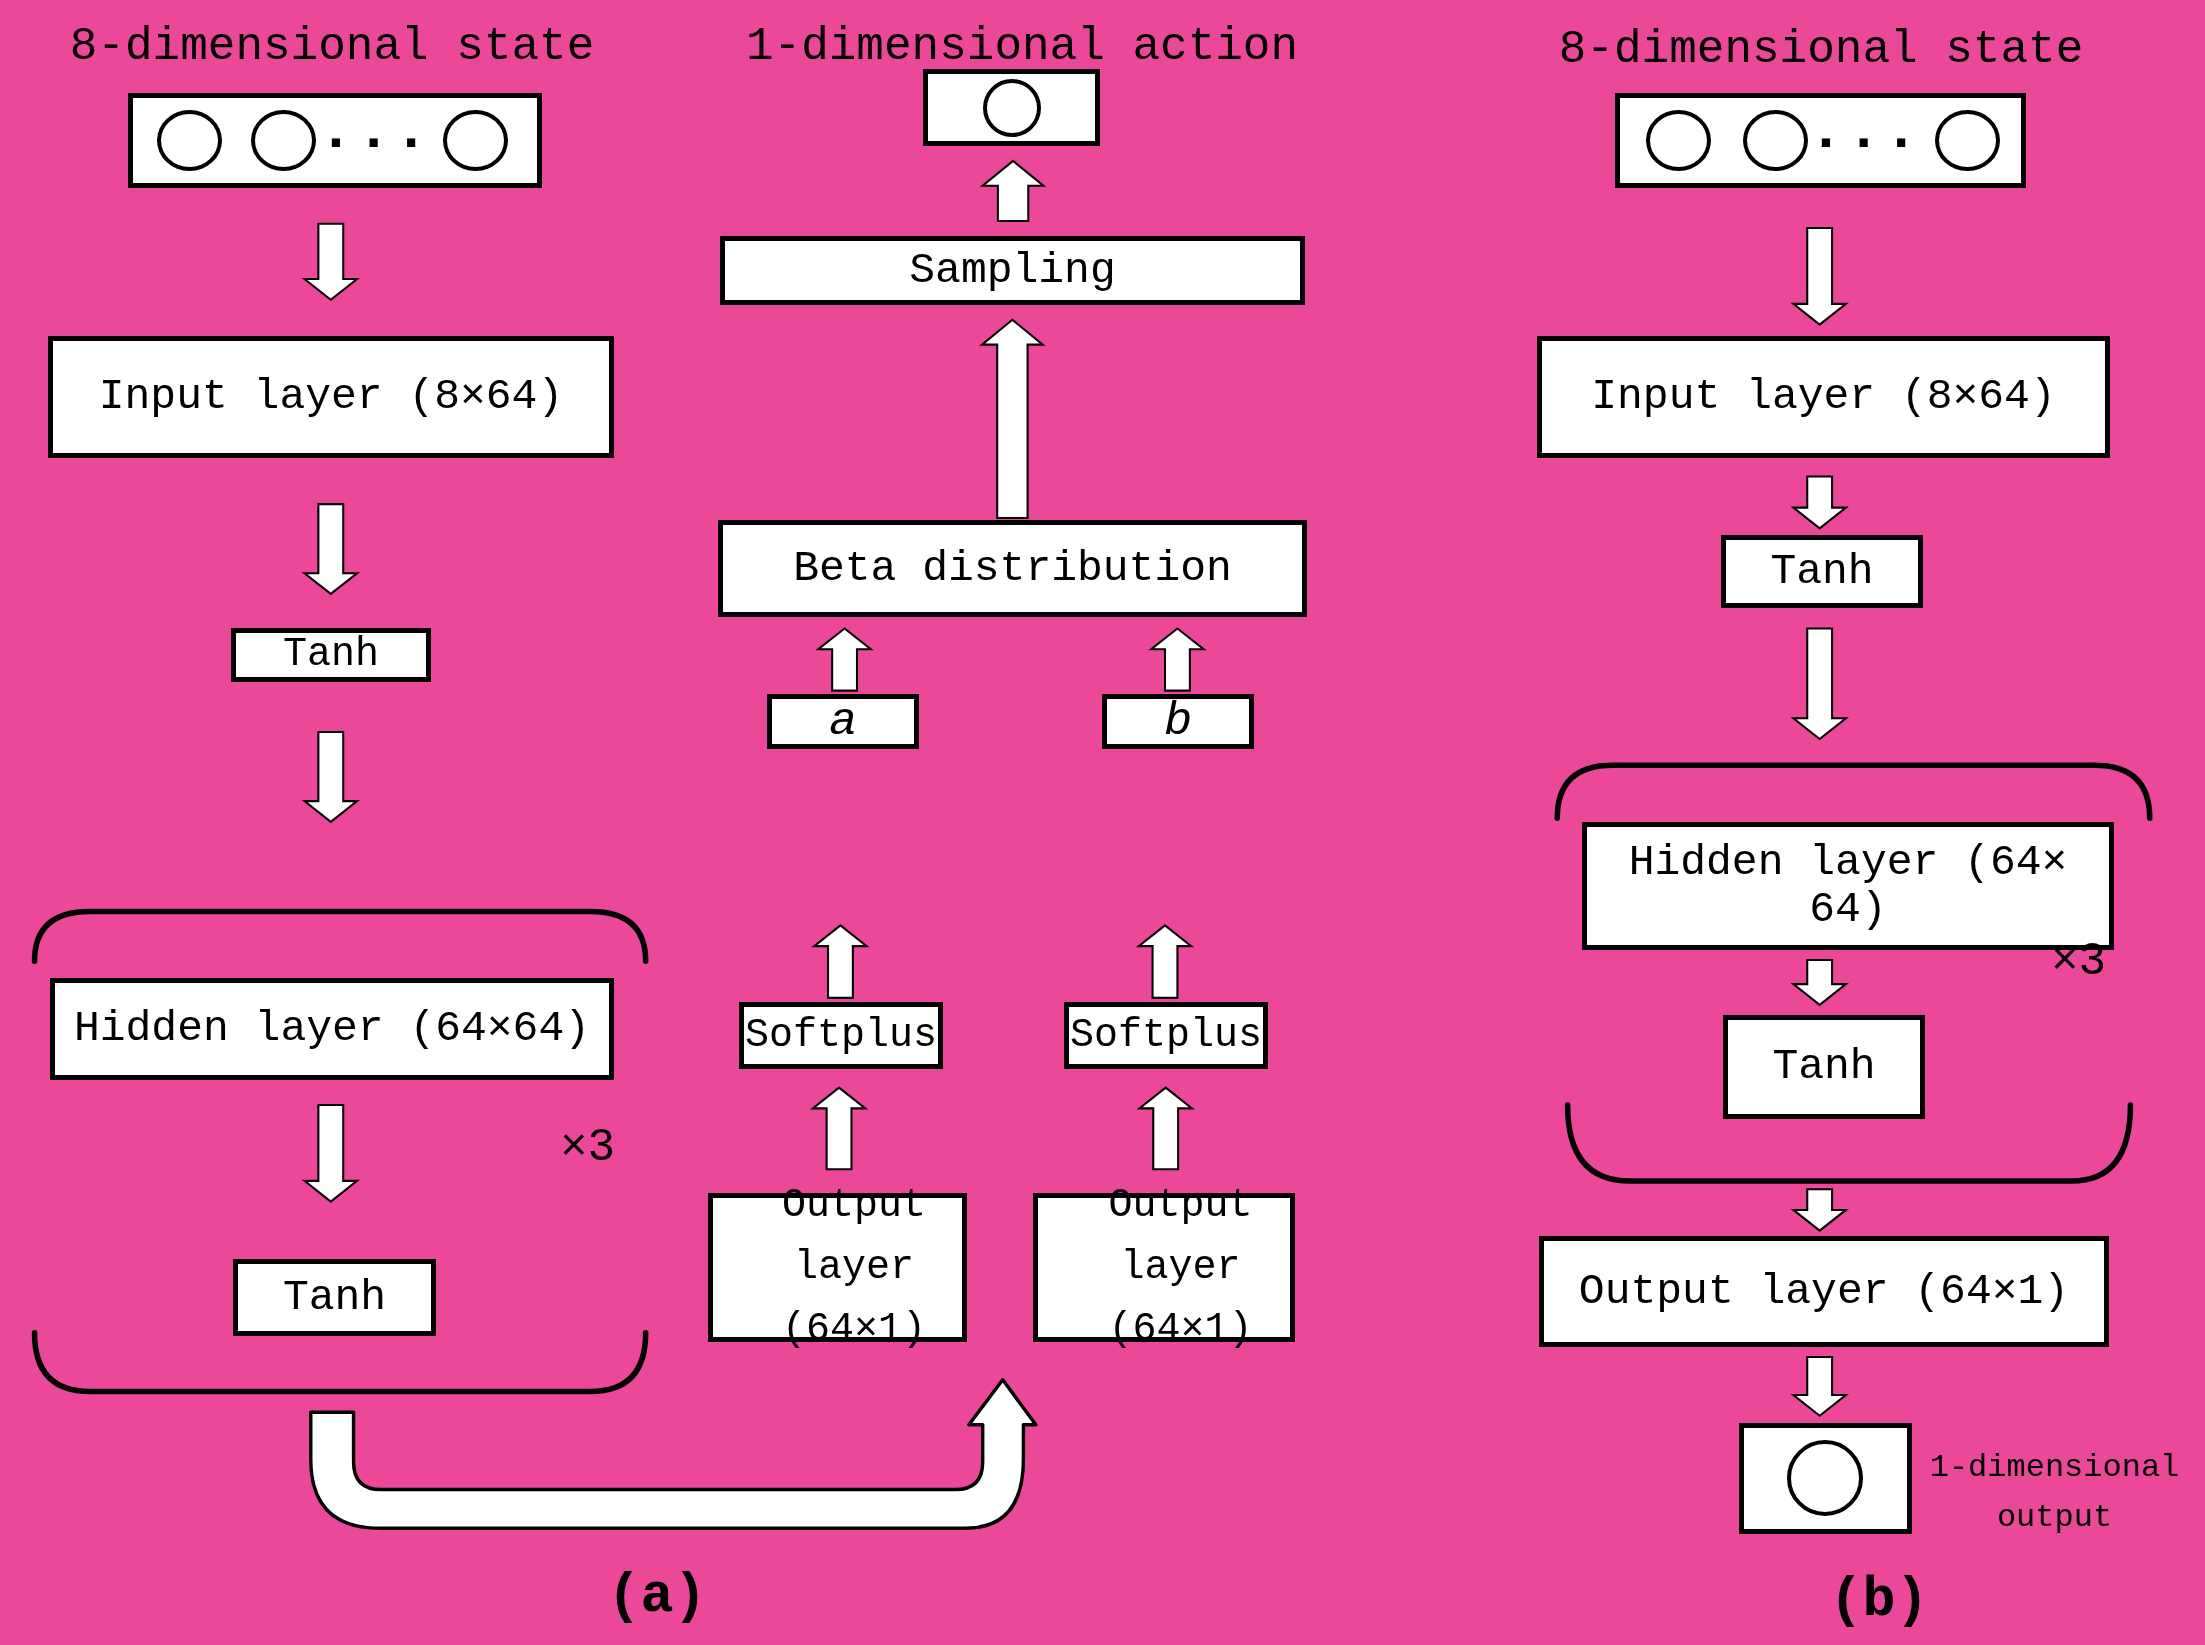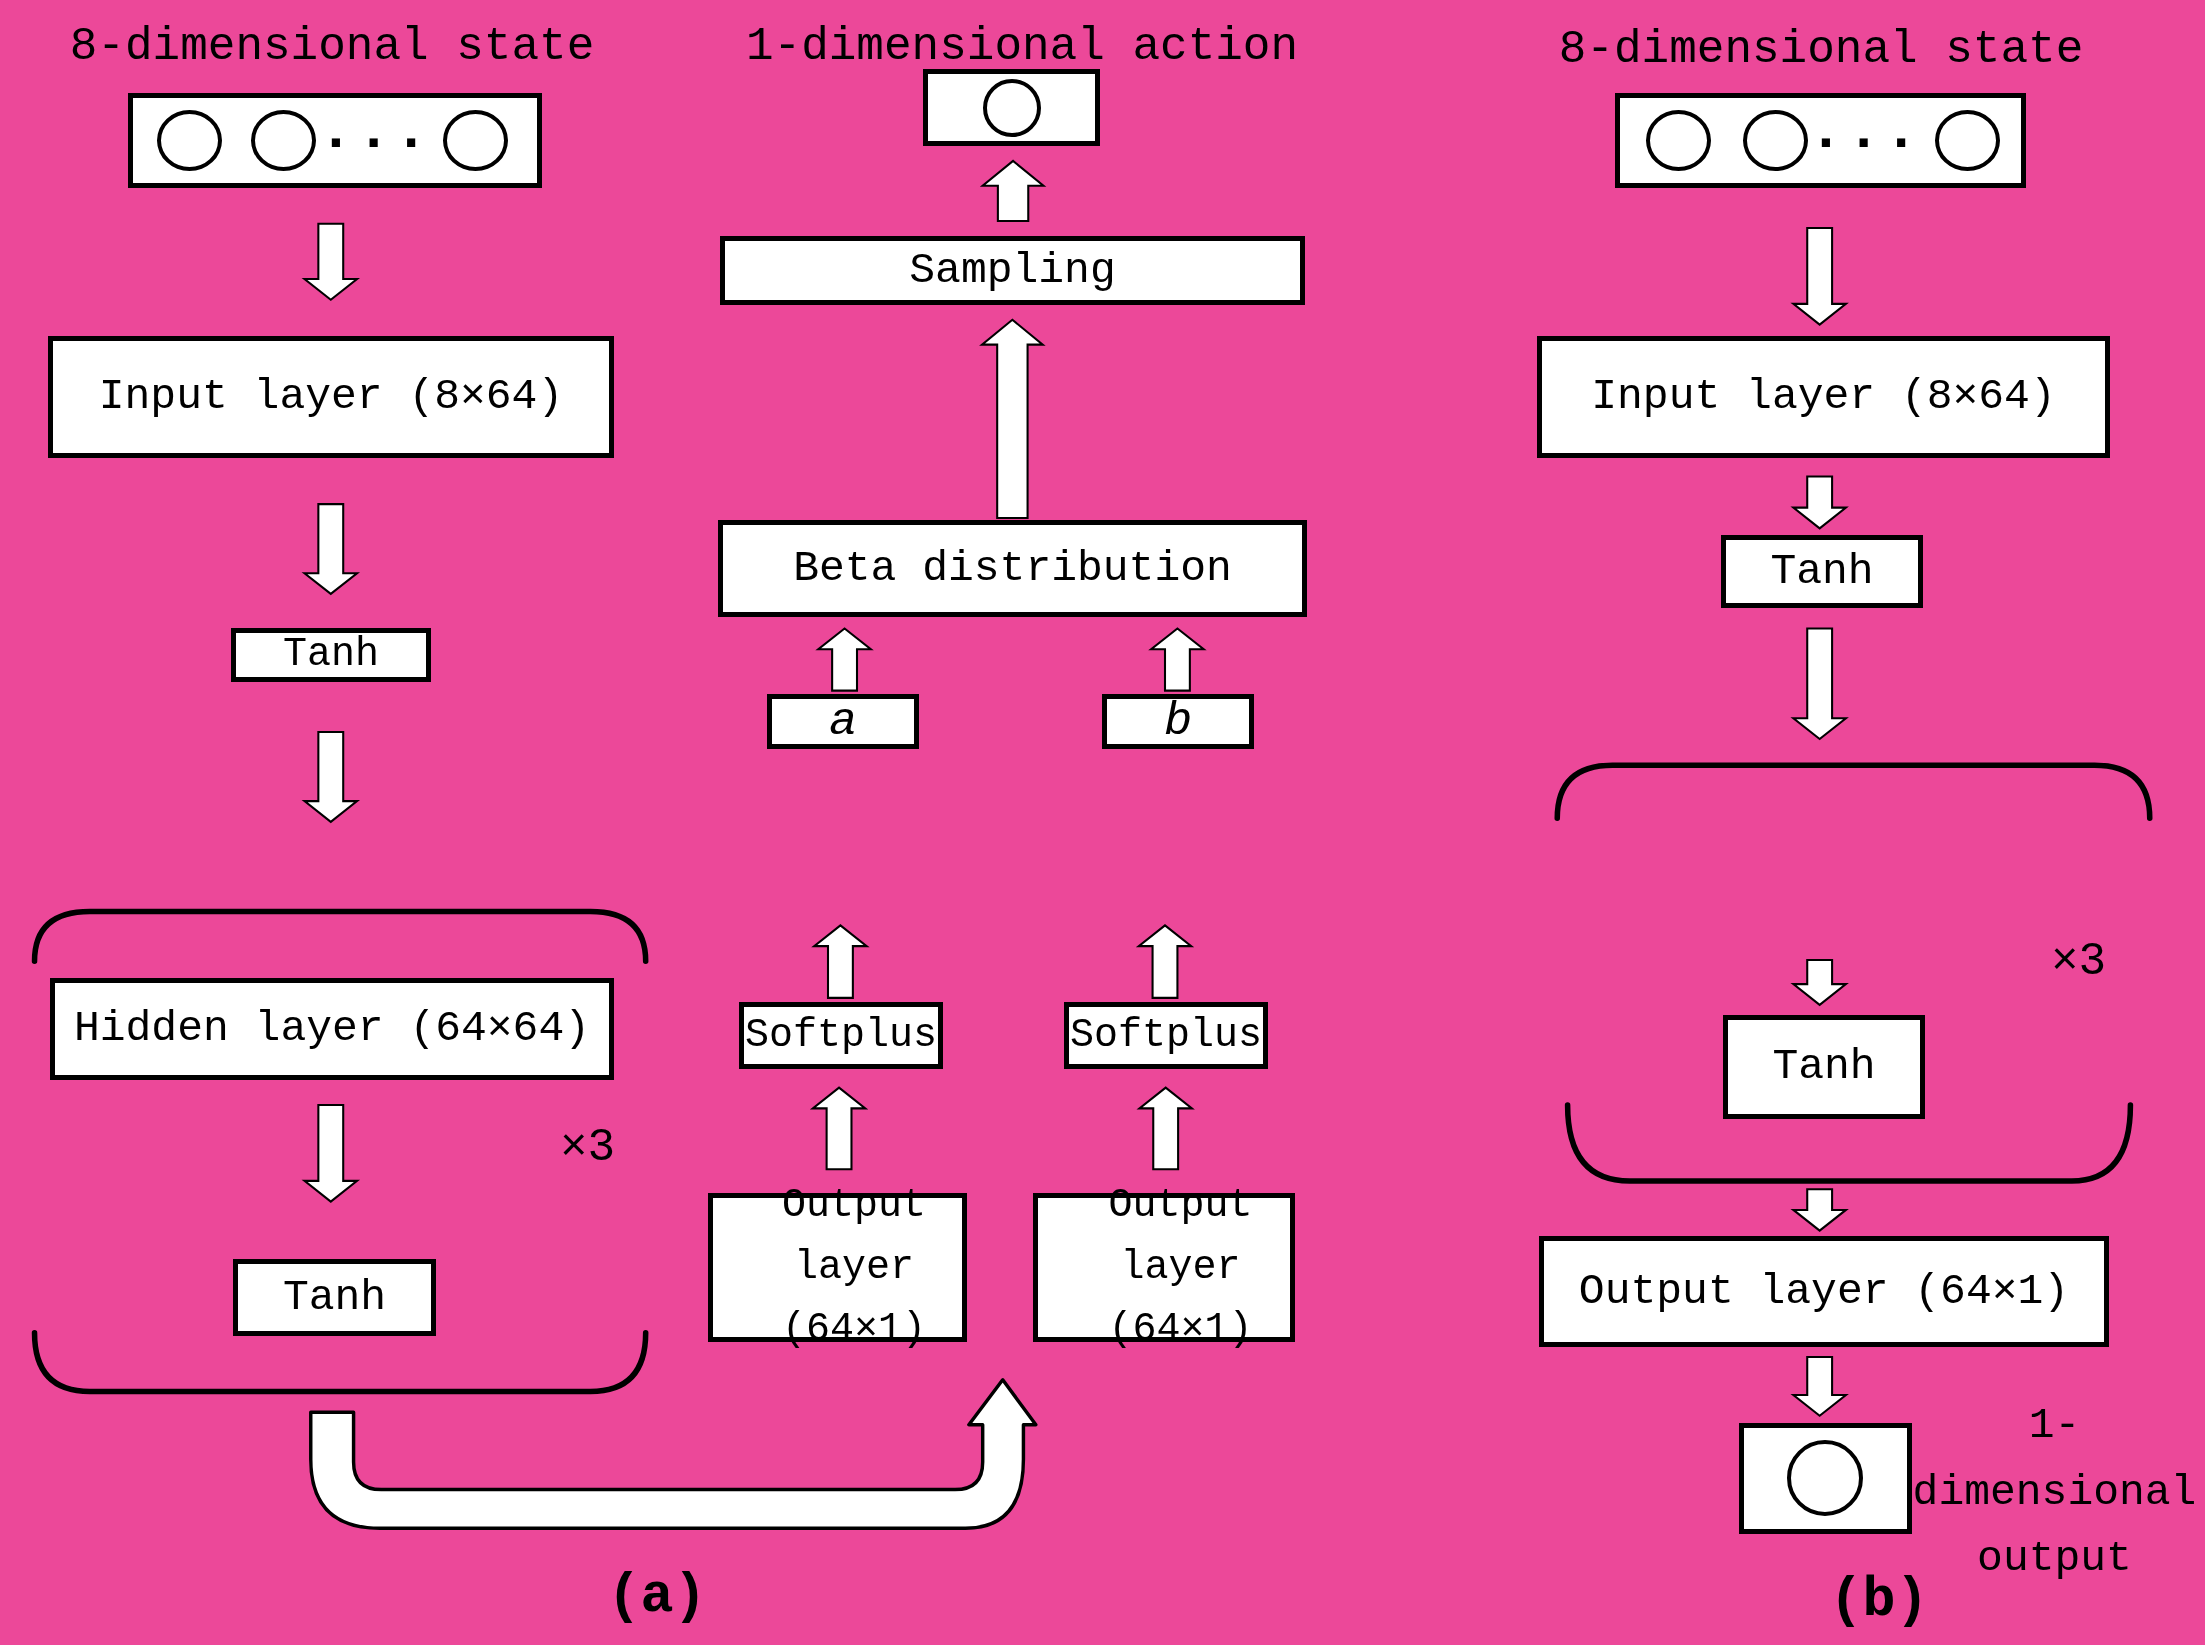--- a/index.html
+++ b/index.html
@@ -157,35 +157,38 @@
   <div class="ellipse" style="left:1935px;top:110px;width:65px;height:61px;"></div>
 
   <div class="bx" style="left:1537px;top:336px;width:573px;height:122px;">
     <span>Input layer (8×64)</span>
   </div>
 
   <div class="bx" style="left:1721px;top:535px;width:202px;height:73px;font-size:43px;">
     <span>Tanh</span>
   </div>
 
+  <div class="bx" style="left:1582px;top:822px;width:532px;height:128px;">
+    <span>Hidden layer (64× 64)</span>
+  </div>
 
   <div class="txt xlabel" style="left:2037px;top:934px;width:83px;height:55px;">×3</div>
 
   <div class="bx" style="left:1723px;top:1015px;width:202px;height:104px;font-size:43px;">
     <span>Tanh</span>
   </div>
 
   <div class="bx" style="left:1539px;top:1236px;width:570px;height:111px;">
     <span>Output layer (64×1)</span>
   </div>
 
   <div class="bx" style="left:1739px;top:1423px;width:173px;height:111px;"></div>
   <div class="ellipse" style="left:1787px;top:1440px;width:76px;height:76px;"></div>
 
-  <div class="txt" style="left:1920px;top:1424px;width:269px;height:138px;font-size:43px;line-height:1.55;white-space:normal;flex-direction:column;">
+  <div class="txt" style="left:1920px;top:1424px;width:269px;height:138px;font-size:32px;line-height:1.55;white-space:normal;flex-direction:column;">
     <span>1-dimensional</span>
     <span>output</span>
   </div>
 
   <div class="txt caption" style="left:1810px;top:1566px;width:138px;height:69px;">(b)</div>
 
 </div>
 
 
 </body></html>

